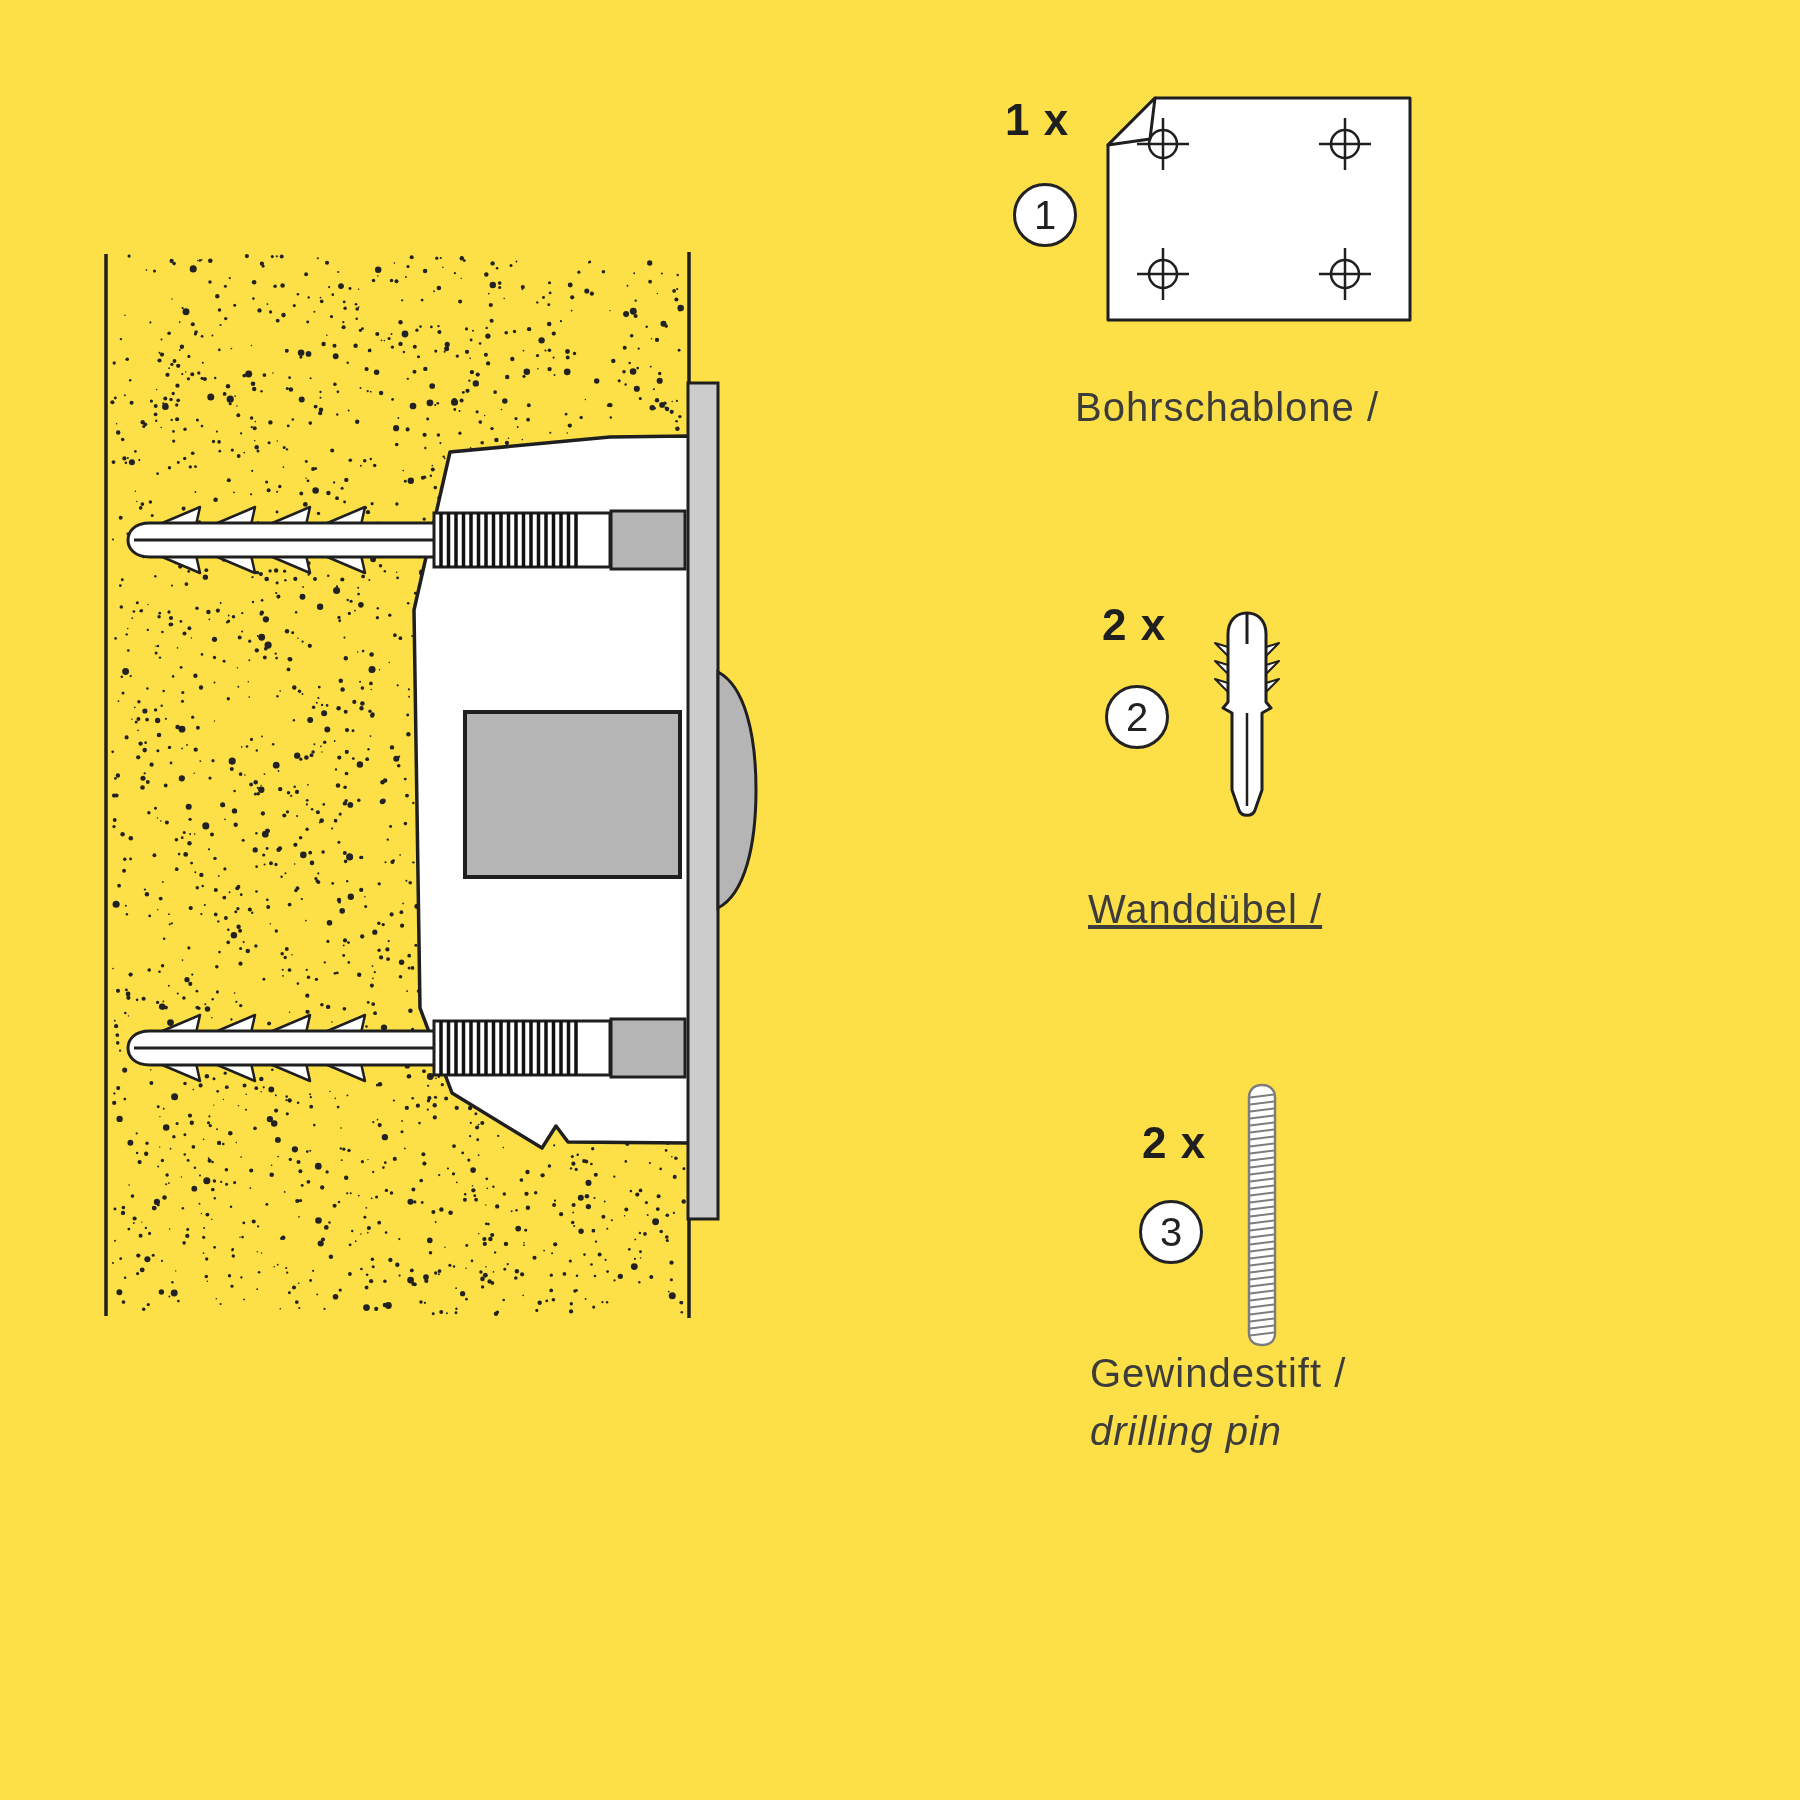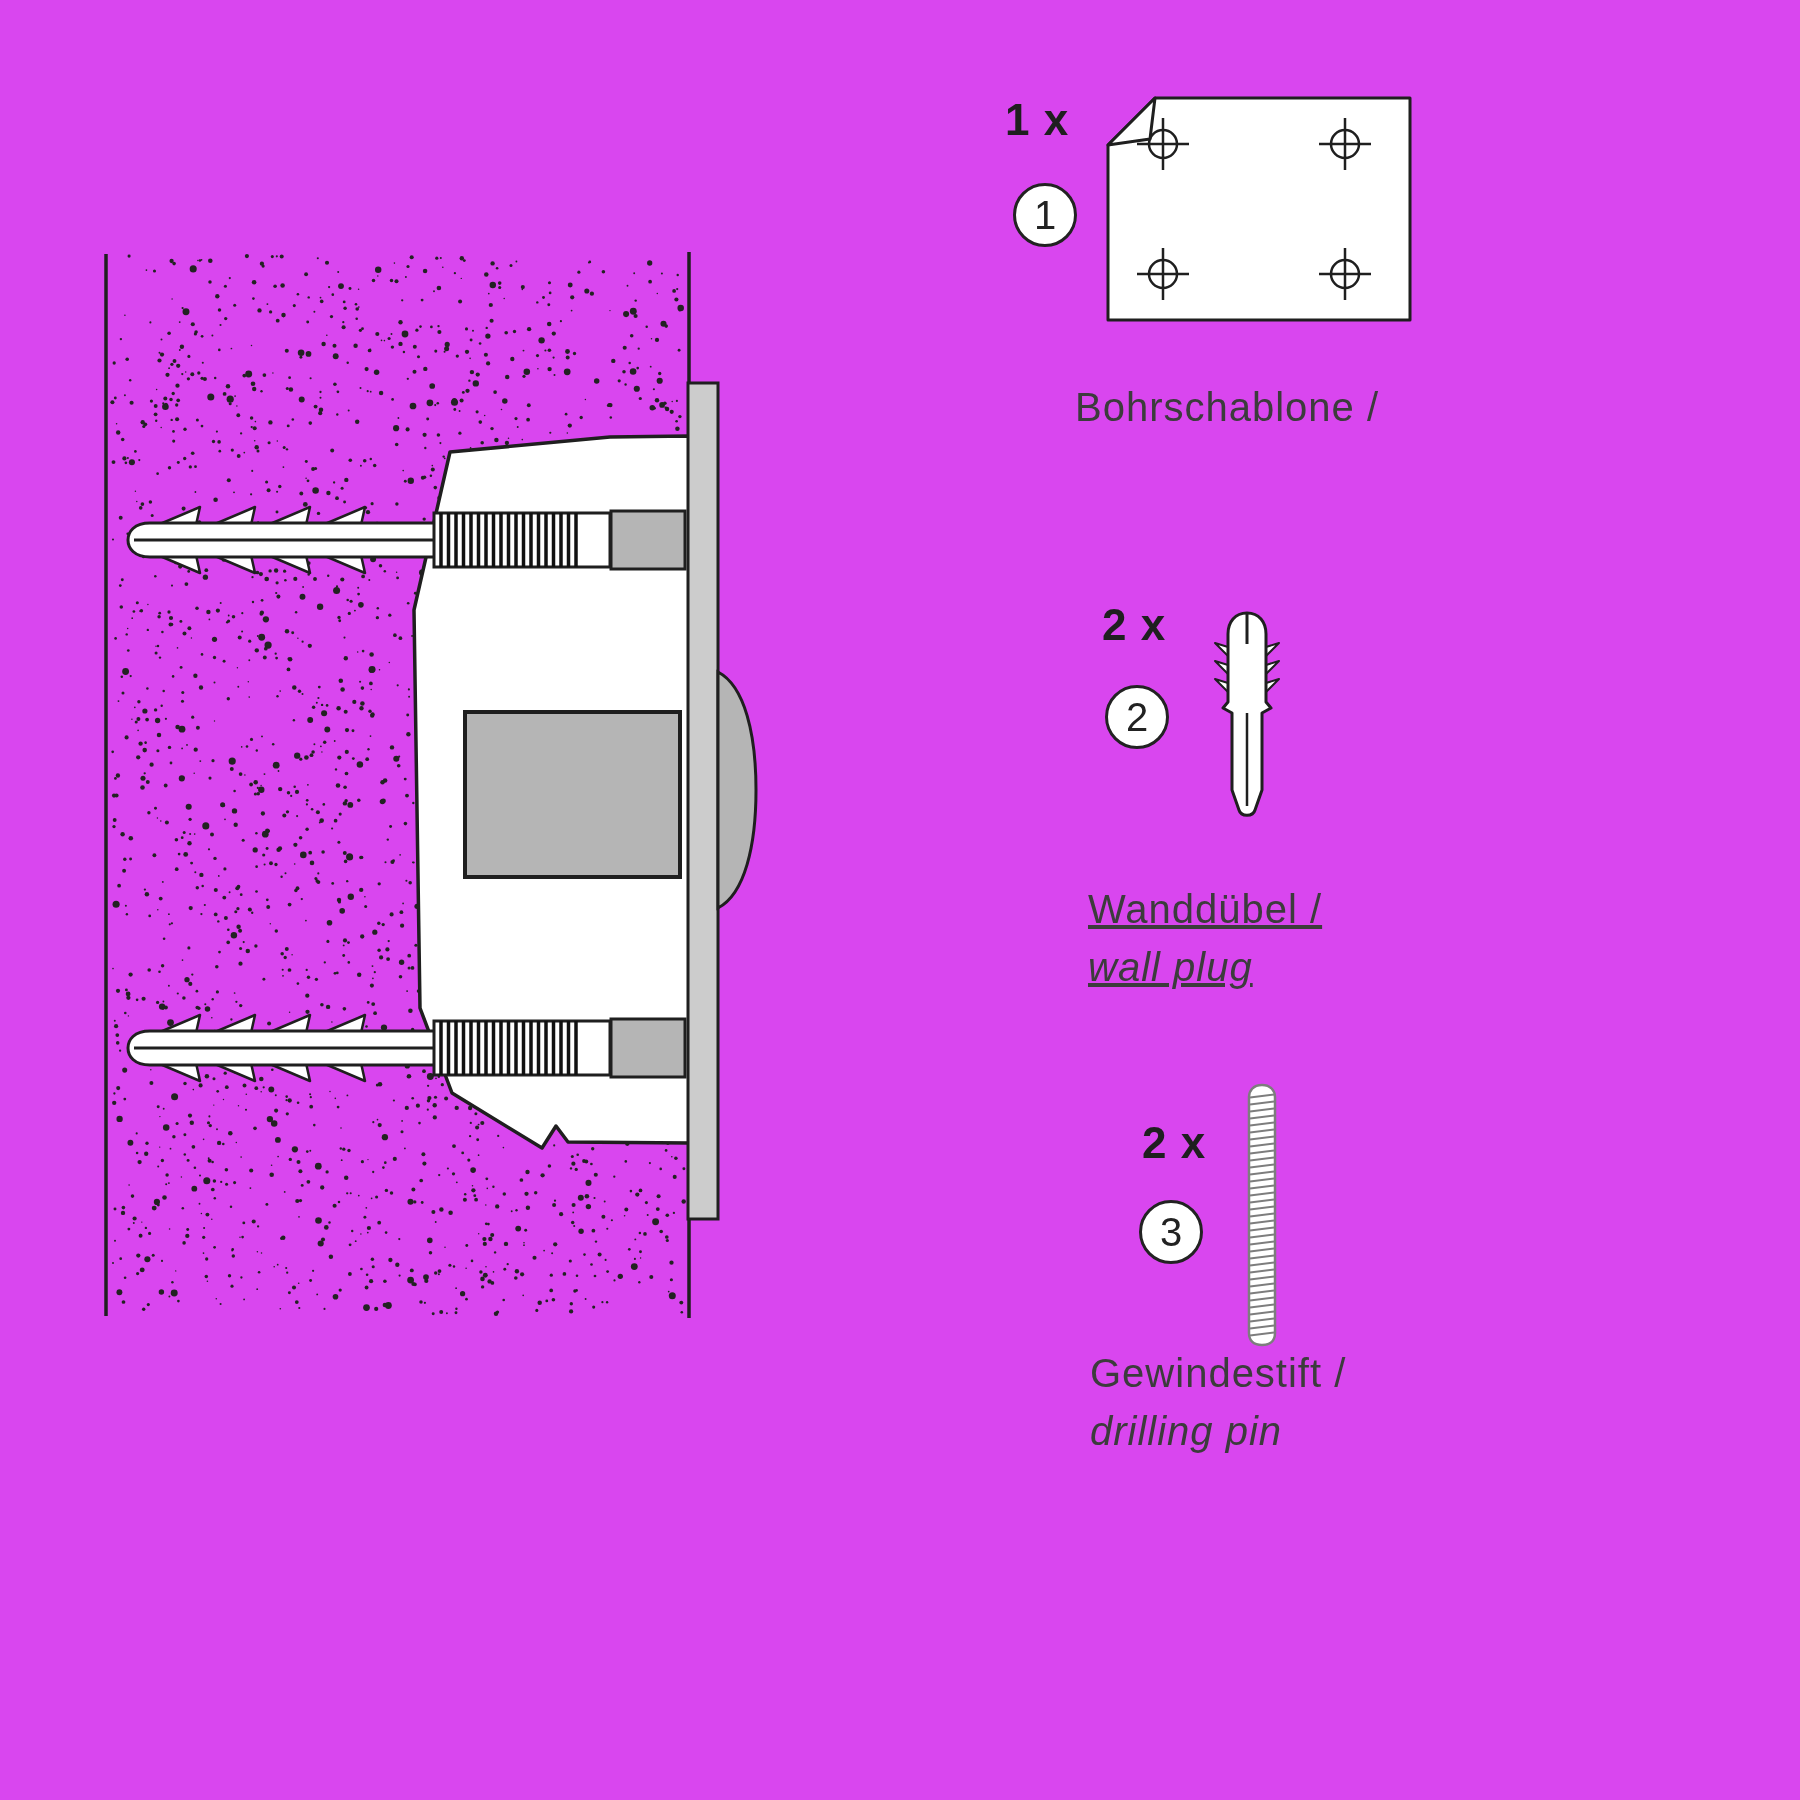--- a/index.html
+++ b/index.html
@@ -1,19 +1,19 @@
 <!DOCTYPE html>
 <html><head>
 <meta charset="utf-8">
 <style>
   html,body{margin:0;padding:0;background:#ffffff;}
   .canvas{
     position:relative;
     width:1800px;height:1800px;
-    background:#d946ef;
+    background:#fde047;
     font-family:"Liberation Sans", sans-serif;
     overflow:hidden;
   }
   .abs{position:absolute;}
   .qty{
     font-size:44px;font-weight:bold;color:#1f1f1f;letter-spacing:1px;
   }
   .badge{
     width:64px;height:64px;border:3px solid #222;border-radius:50%;
     display:flex;align-items:center;justify-content:center;
@@ -2430,21 +2430,20 @@
           <path d="M 63,46 L 76,33 L 63,37 Z"></path>
           <path d="M 63,64 L 76,51 L 63,55 Z"></path>
           <path d="M 63,82 L 76,69 L 63,73 Z"></path>
         </g>
         <path d="M 44,3 C 32,3 25,12 25,24 L 25,92 L 20,98 L 29,103 L 29,180 L 36,200 C 38,207 50,207 52,200 L 59,180 L 59,103 L 68,98 L 63,92 L 63,24 C 63,12 56,3 44,3 Z" fill="#ffffff" stroke="#1f1f1f" stroke-width="3" stroke-linejoin="round"></path>
         <line x1="44" y1="4" x2="44" y2="34" stroke="#1f1f1f" stroke-width="3"></line>
         <line x1="44" y1="103" x2="44" y2="196" stroke="#1f1f1f" stroke-width="2.5"></line>
       </svg>
       <div class="abs label" style="left:1088px;top:880px;text-decoration:underline;">
         <div class="de">Wanddübel /</div>
-        <div class="en">wall plug</div>
       </div>
     </div>
 
     <div class="part">
       <div class="abs qty" style="left:1142px;top:1118px;">2 x</div>
       <div class="abs badge" style="left:1139px;top:1200px;">3</div>
       <svg class="abs" style="left:1240px;top:1082px;" width="44" height="266" viewBox="0 0 44 266">
         <path d="M 22,3 C 13,3 9,9 9,15 L 9,251 C 9,258 13,263 22,263 C 31,263 35,258 35,251 L 35,15 C 35,9 31,3 22,3 Z" fill="#ffffff" stroke="#7d7d7d" stroke-width="2.5"></path>
         <g id="pin-threads" stroke="#7d7d7d" stroke-width="2">
             <line x1="10" y1="15.5" x2="34" y2="12.5"></line>

